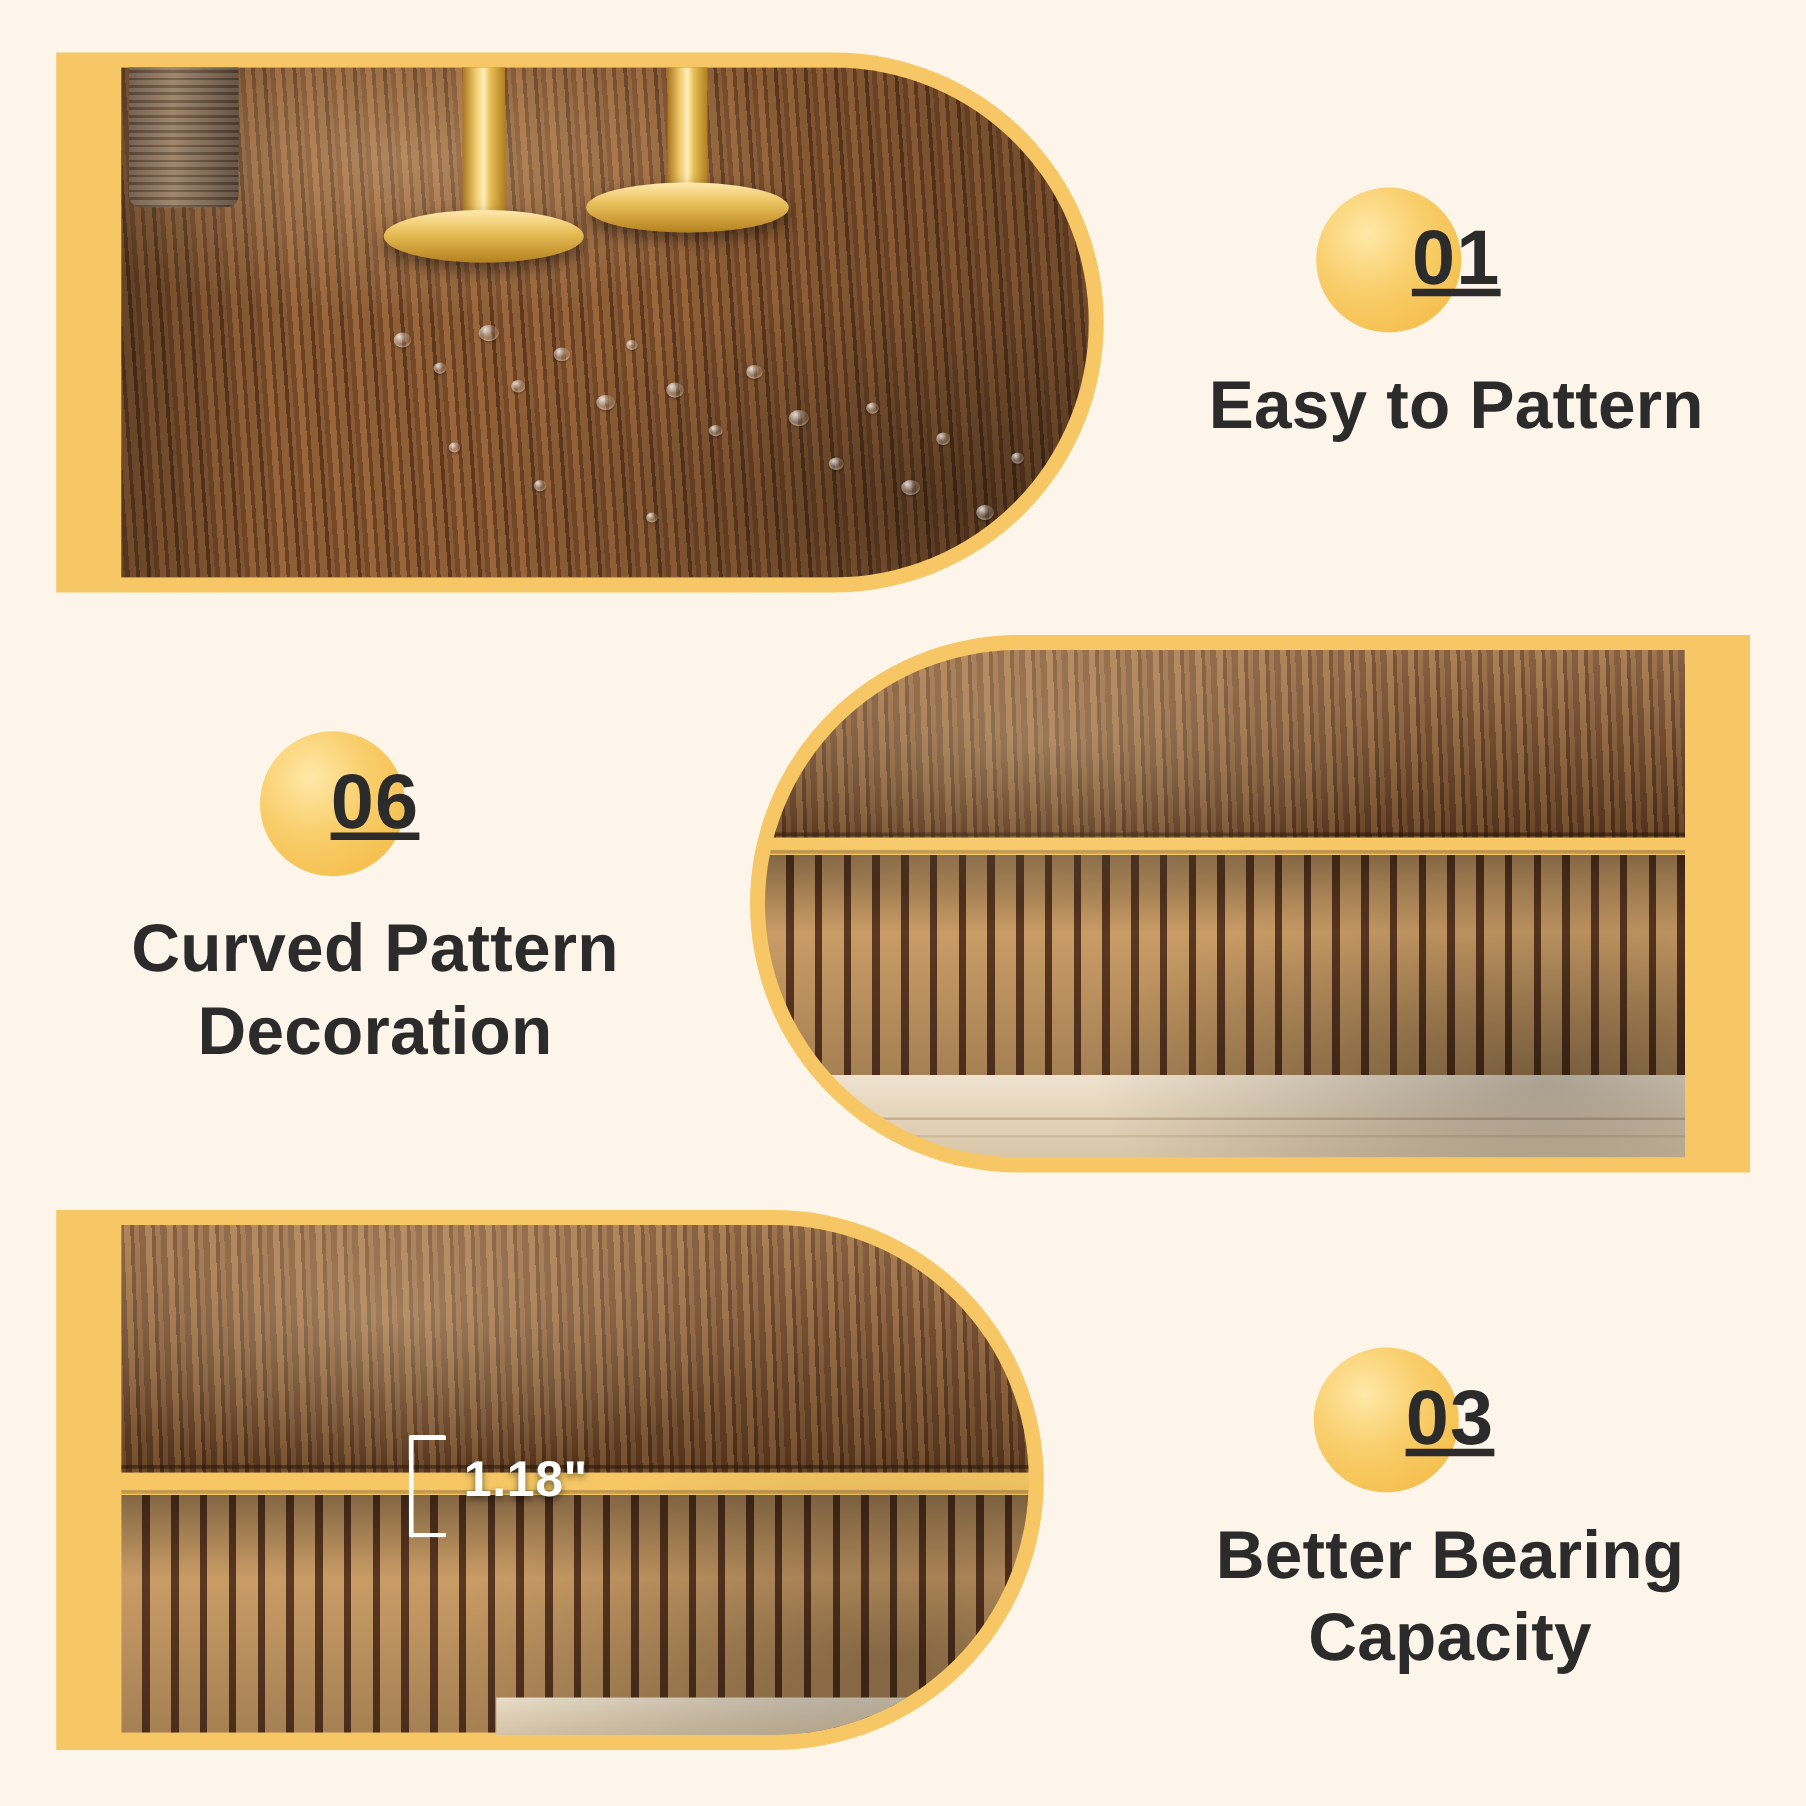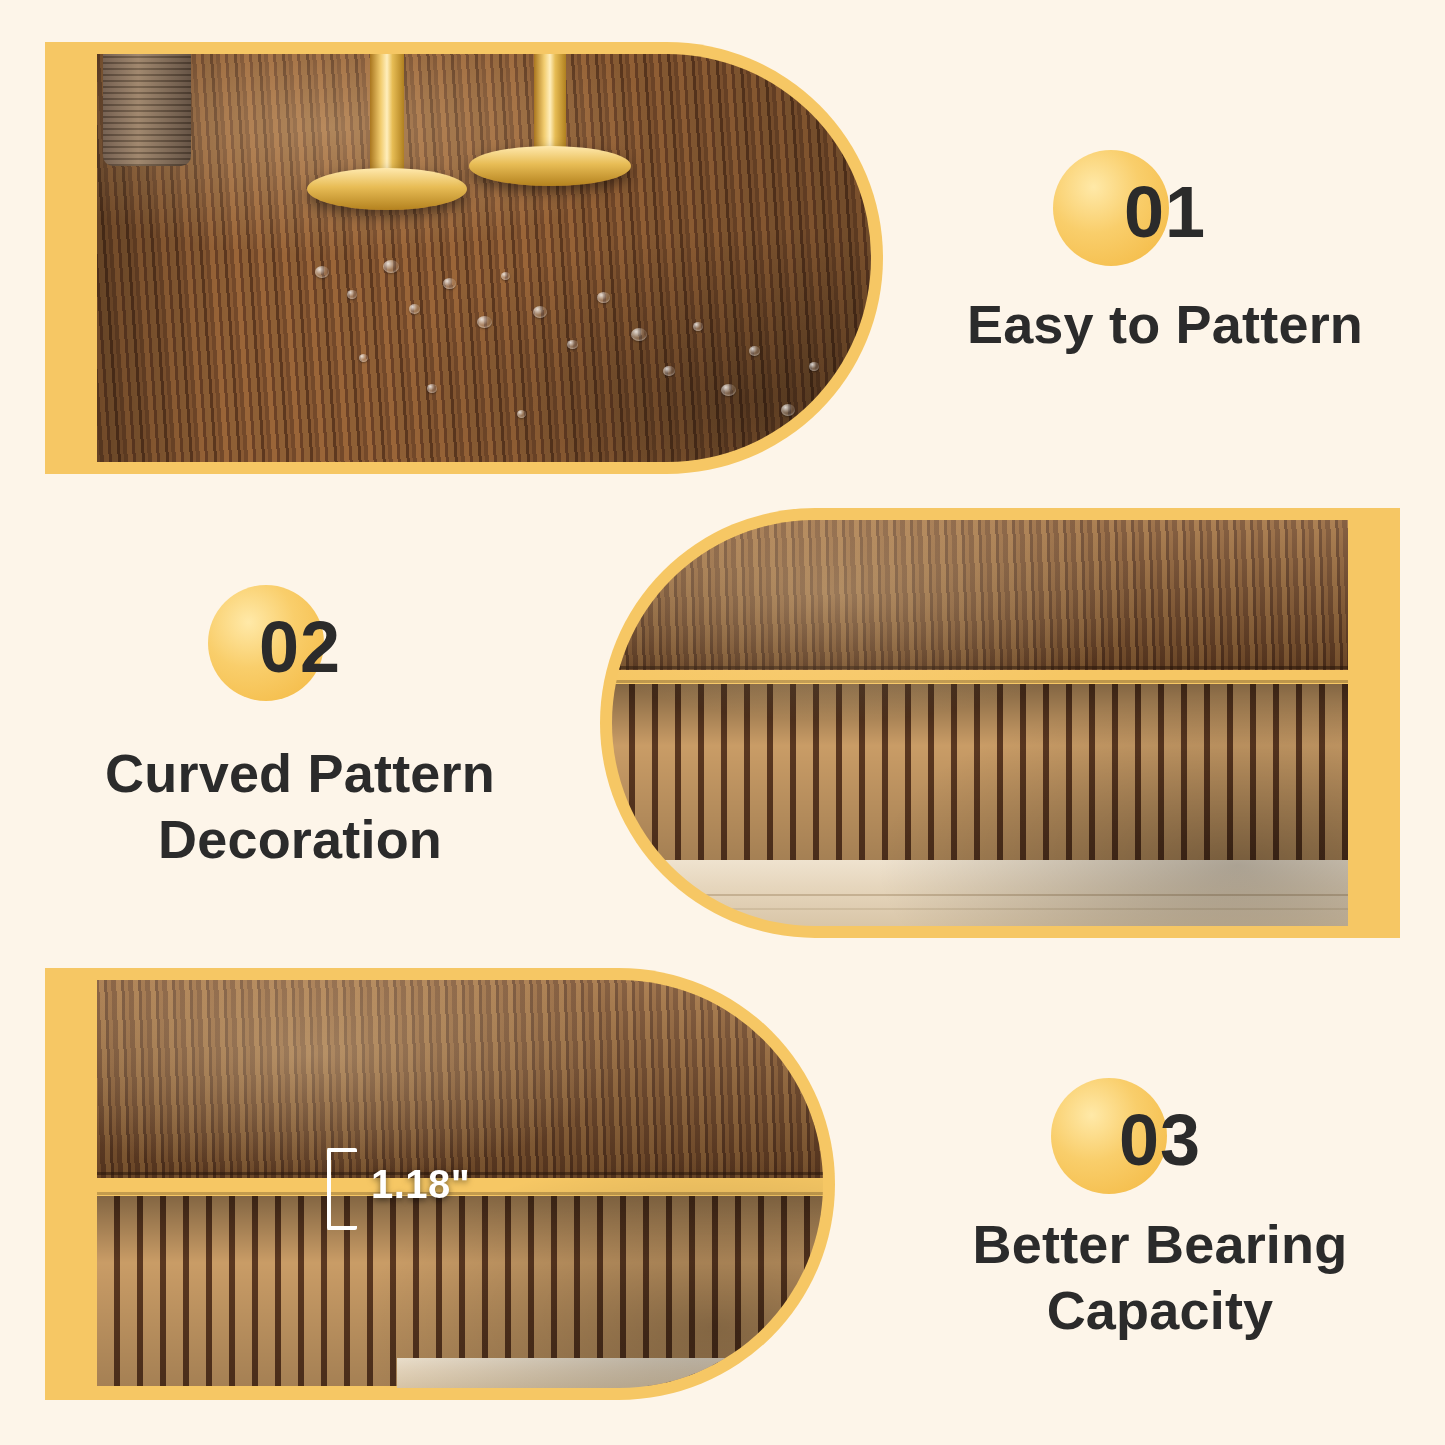--- a/index.html
+++ b/index.html
@@ -139,26 +139,27 @@
   
   .block{position:absolute;}
   .numwrap{position:relative;display:block;}
   .numcircle{
     position:absolute;
     width:116px;height:116px;border-radius:50%;
     background:radial-gradient(circle at 35% 32%, #FFE9A8 0%, #F9CE6B 42%, #F3B73F 100%);
   }
   .numtext{
     position:relative;
-    font-size:72px;
+    font-size:62px;
     font-weight:700;
     color:#2B2B2B;
     line-height:1;
     letter-spacing:1px;
     white-space:nowrap;
+    text-decoration:underline;
   }
   .headline{
     font-size:54px;
     font-weight:700;
     color:#2B2B2B;
     line-height:1.22;
     letter-spacing:.2px;
     white-space:pre-line;
   }
   .center{text-align:center;}
@@ -212,23 +213,23 @@
     <div class="numwrap" style="height:124px;">
       <div class="numcircle" style="left:148px;top:0;"></div>
       <div class="numtext" style="padding-top:26px;">01</div>
     </div>
     <div class="headline" style="margin-top:18px;">Easy to Pattern</div>
   </div>
 
   <div class="block center" style="left:40px;top:585px;width:520px;">
     <div class="numwrap" style="height:124px;">
       <div class="numcircle" style="left:168px;top:0;"></div>
-      <div class="numtext" style="padding-top:26px;">02</div>
-    </div>
-    <div class="headline" style="margin-top:32px;">Curved Pattern
+      <div class="numtext" style="padding-top:26px;">06</div>
+    </div>
+    <div class="headline" style="margin-top:18px;">Curved Pattern
 Decoration</div>
   </div>
 
   <div class="panel round-left" style="left:600px;top:508px;width:800px;height:430px;">
     <div class="frame"></div>
     <div class="photo" style="left:12px;top:12px;right:52px;bottom:12px;">
 
       <div class="topboard" style="left:0;top:0;width:100%;height:150px;"></div>
       <div class="edgeline" style="top:146px;"></div>
       <div class="edgeline" style="top:160px;opacity:.5;"></div>

